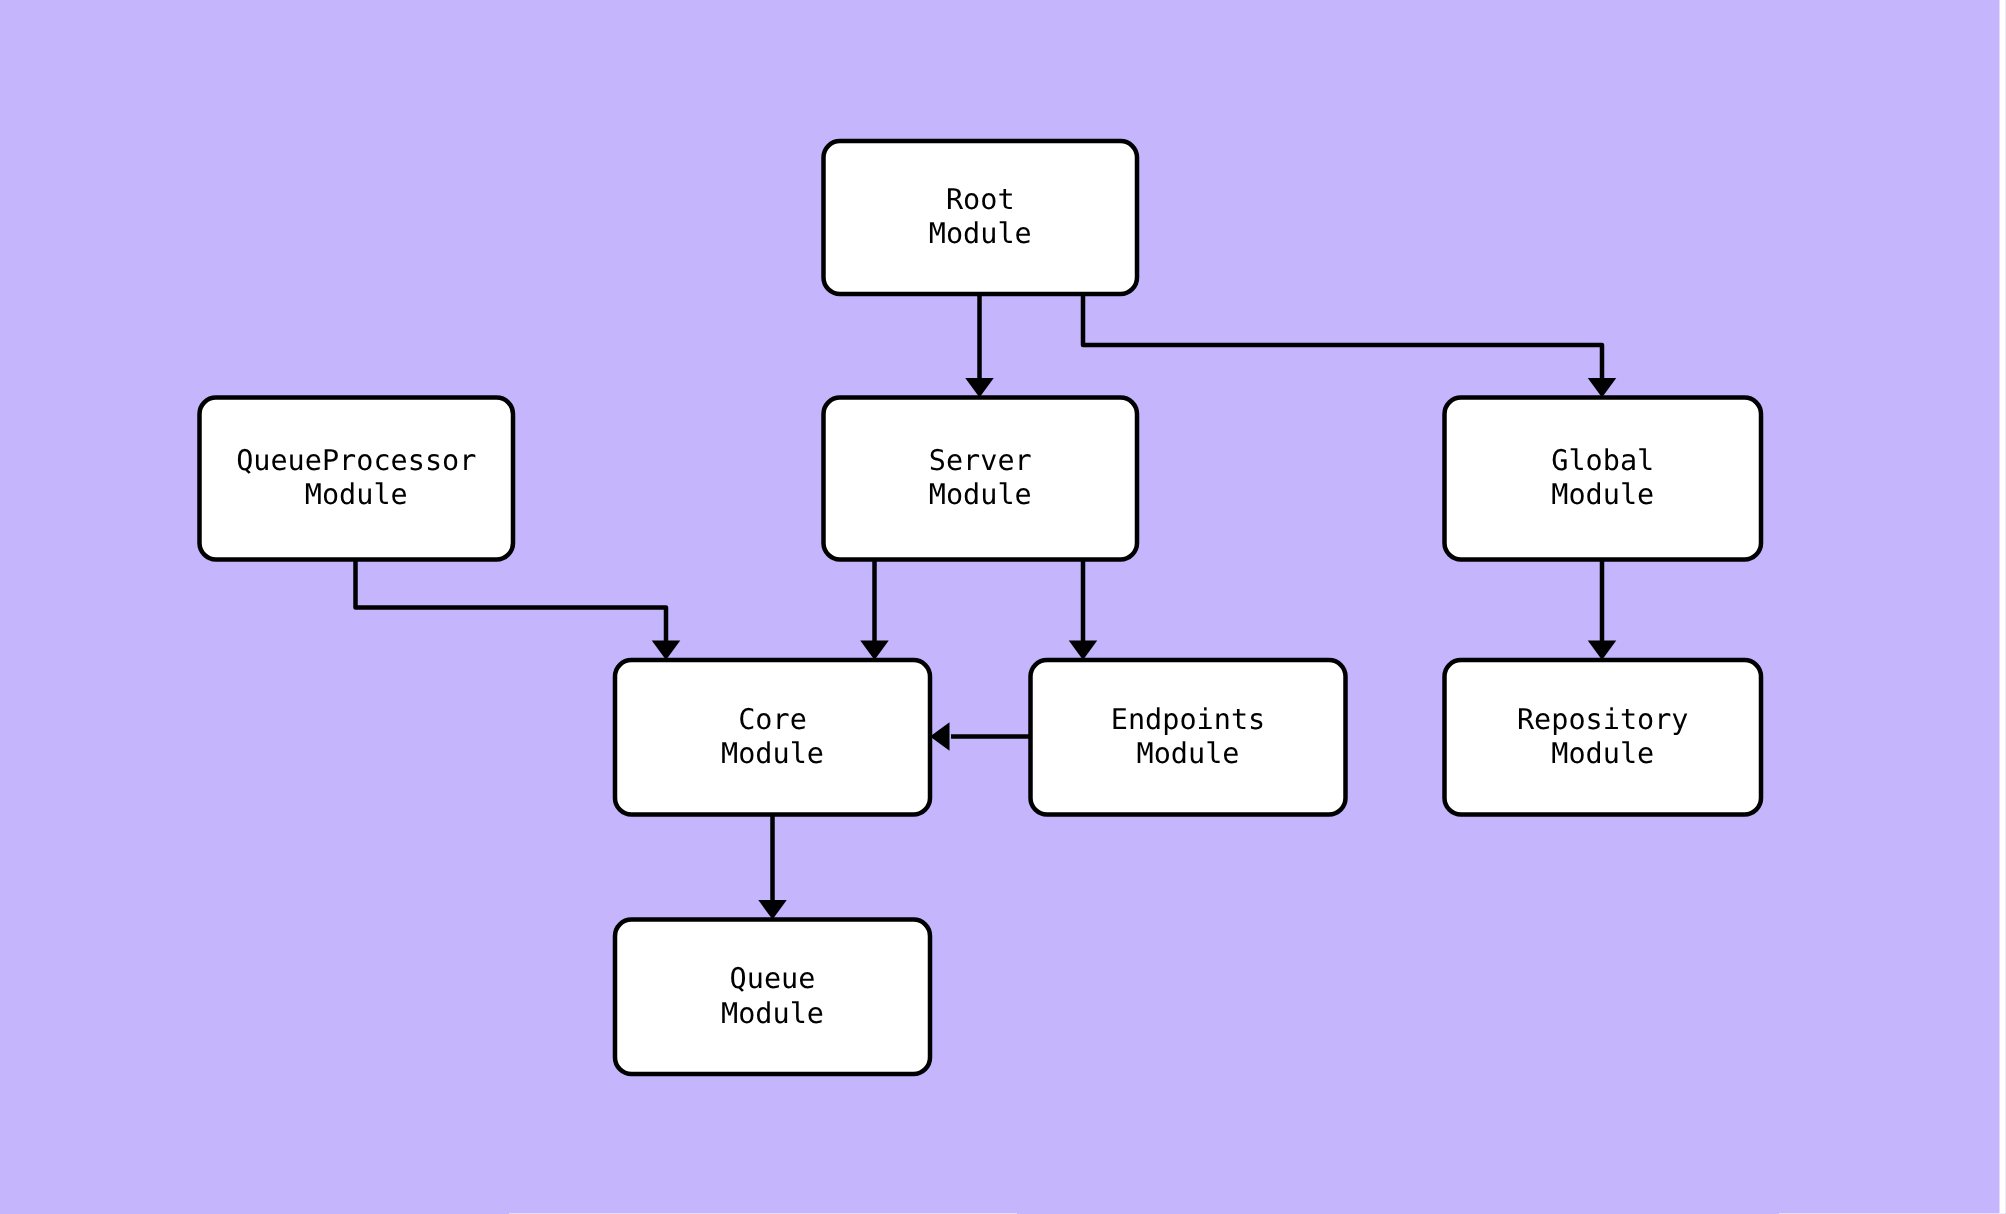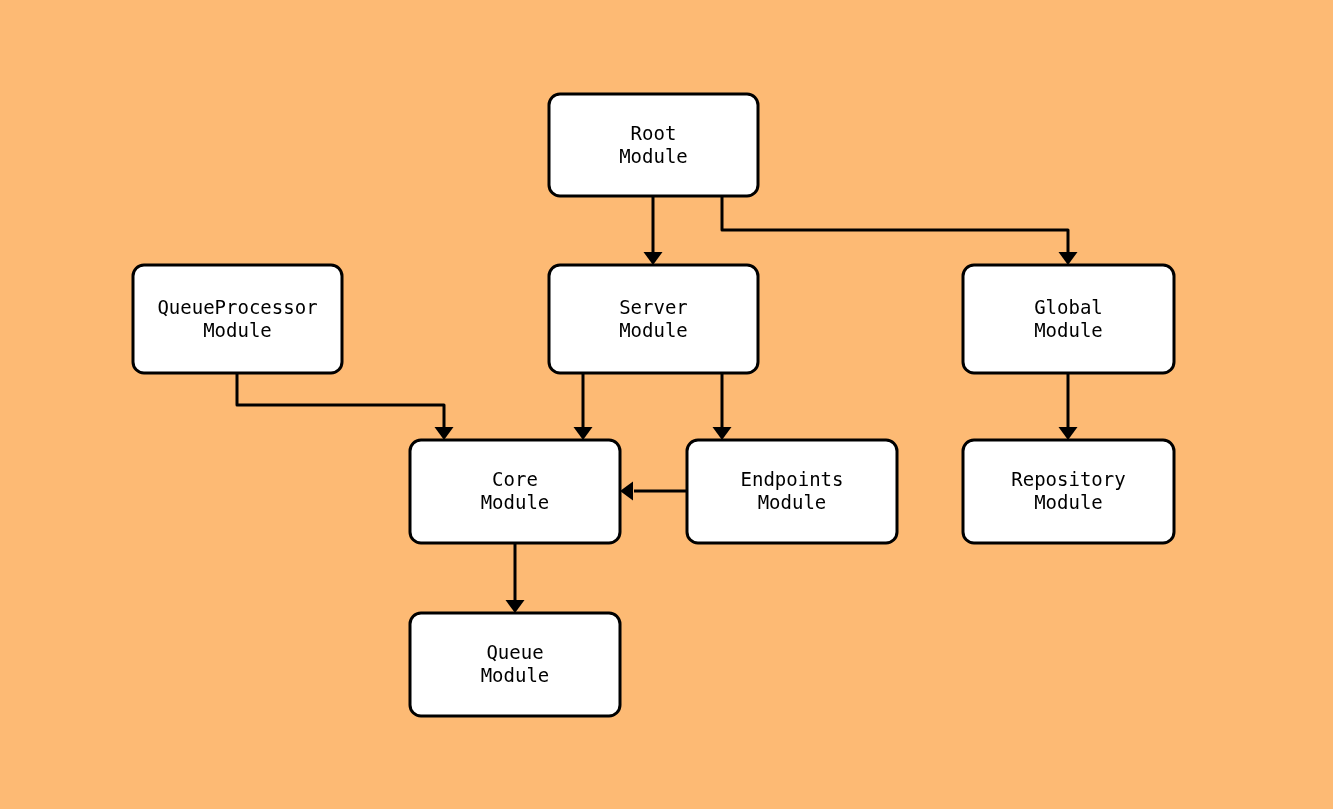--- a/index.html
+++ b/index.html
@@ -11,21 +11,21 @@
   body {
     width: 1337px;
     height: 809px;
     font-family: "DejaVu Sans Mono", "Liberation Mono", monospace;
     overflow: hidden;
   }
   #diagram-canvas {
     position: relative;
     width: 1333px;
     height: 809px;
-    background: #fdba74;
+    background: #c4b5fd;
   }
   #diagram-svg {
     position: absolute;
     top: 0;
     left: 0;
     width: 1337px;
     height: 809px;
   }
   .node-rect {
     fill: #ffffff;

